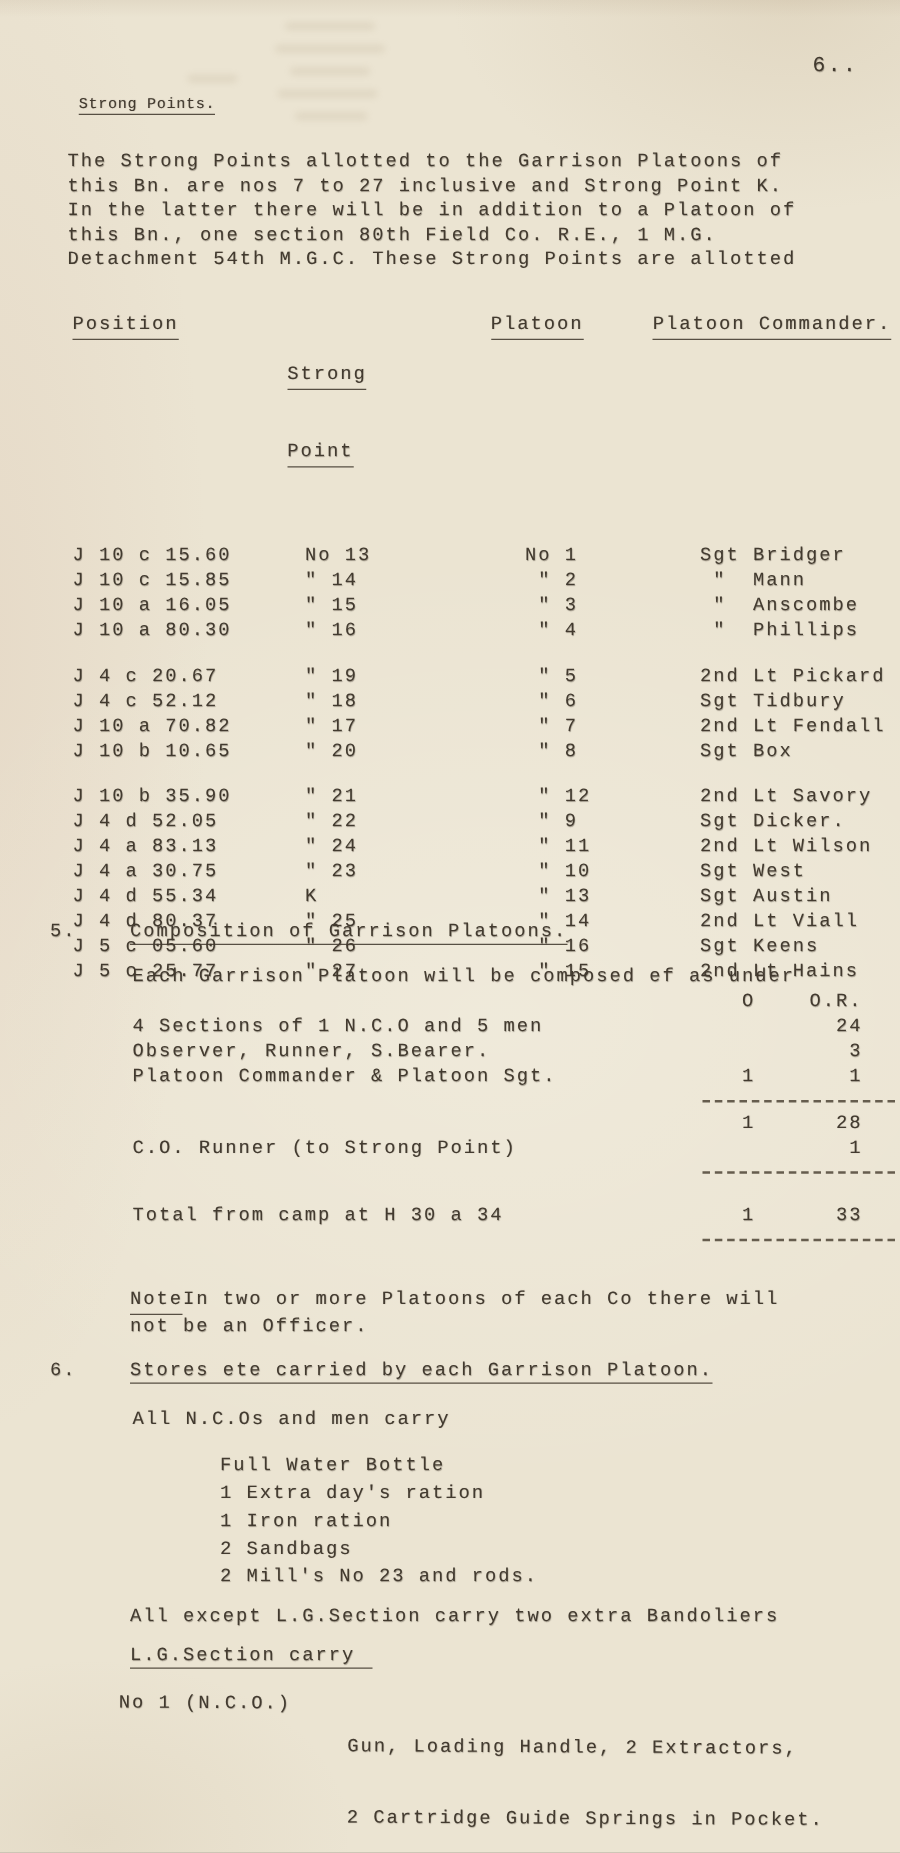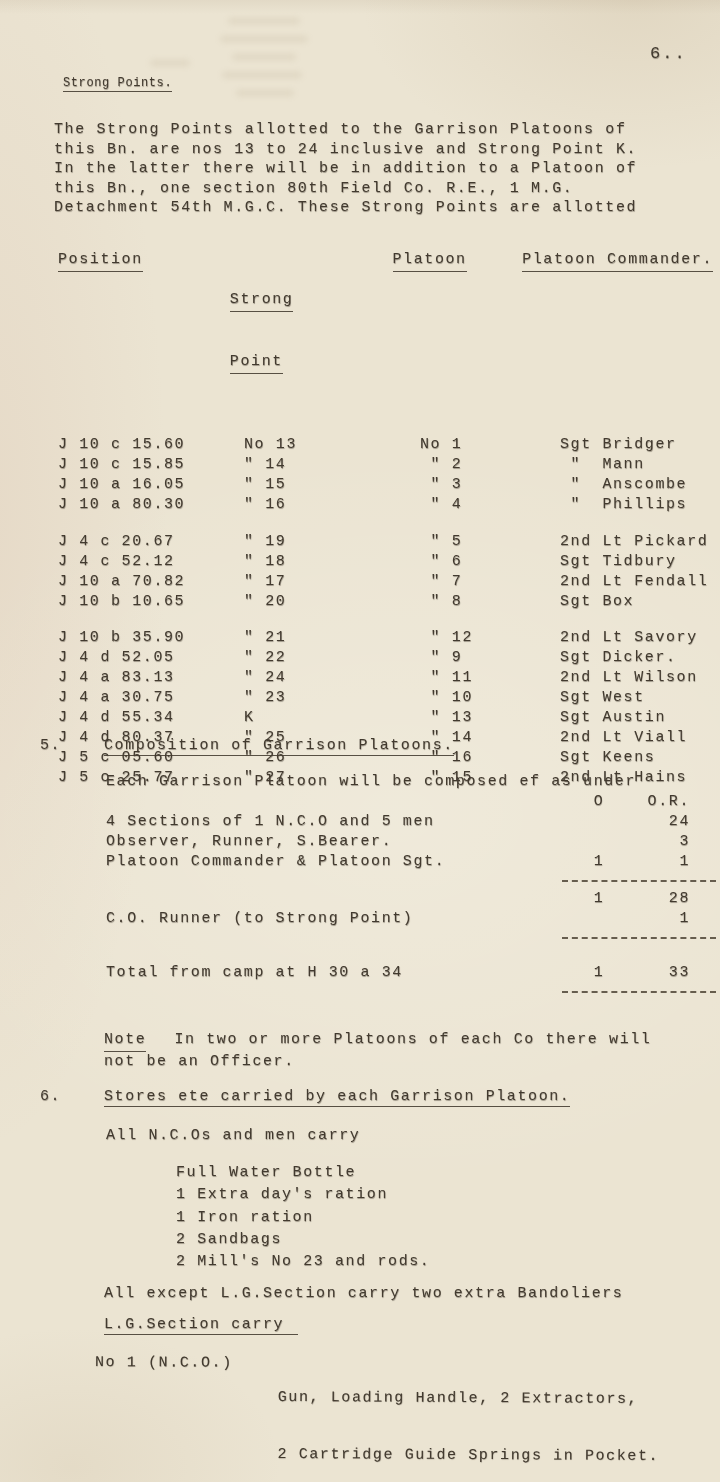--- a/index.html
+++ b/index.html
@@ -44,21 +44,21 @@
   
   .comp{left:106px;top:772px;width:610px;}
   .crow{display:flex;white-space:pre;line-height:20px;}
   .clabel{width:458px;}
   .co{width:70px;text-align:center;}
   .cor{width:82px;text-align:right;padding-right:26px;box-sizing:border-box;}
   .rule{margin-left:auto;width:154px;border-top:2.6px dashed rgba(72,62,48,0.82);height:0;margin-top:8px;margin-bottom:7px;}
   .mt6{margin-top:24px;} .mt2{margin-top:2px;}
 
   .note-row{display:flex;white-space:pre;line-height:20px;}
-  .note-gap{margin-left:28px;}
+  .note-gap{}
 
   .stores-list .line{line-height:22.3px;min-height:22.3px;}
 
   
   .lg{left:95px;top:1352px;width:620px;transform:rotate(0.3deg);transform-origin:left top;}
   .lgrow{display:flex;white-space:pre;align-items:flex-start;}
   .lglabel{width:183px;line-height:22.5px;}
   .lglines .line{line-height:22.5px;min-height:22.5px;}
 
   
@@ -77,21 +77,21 @@
   <div class="bleed" style="left:150px;top:60px;width:40px;height:6px;"></div>
 
   <div class="abs pagenum" style="left:650px;top:44px;">6..</div>
 
   <div class="abs doc-heading" style="left:63px;top:76px;">
     <span class="u">Strong Points.</span>
   </div>
 
   <div class="abs" style="left:54px;top:120px;">
     <div class="line">The Strong Points allotted to the Garrison Platoons of</div>
-    <div class="line">this Bn. are nos 13 to 24 inclusive and Strong Point K.</div>
+    <div class="line">this Bn. are nos 7 to 27 inclusive and Strong Point K.</div>
     <div class="line">In the latter there will be in addition to a Platoon of</div>
     <div class="line">this Bn., one section 80th Field Co. R.E., 1 M.G.</div>
     <div class="line">Detachment 54th M.G.C. These Strong Points are allotted</div>
   </div>
 
   <div class="abs sp-table">
     <div class="t-row t-head">
       <div class="c1 hcell"><div><span class="u">Position</span></div></div>
       <div class="c2 hcell">
         <div><span class="u">Strong</span></div>

